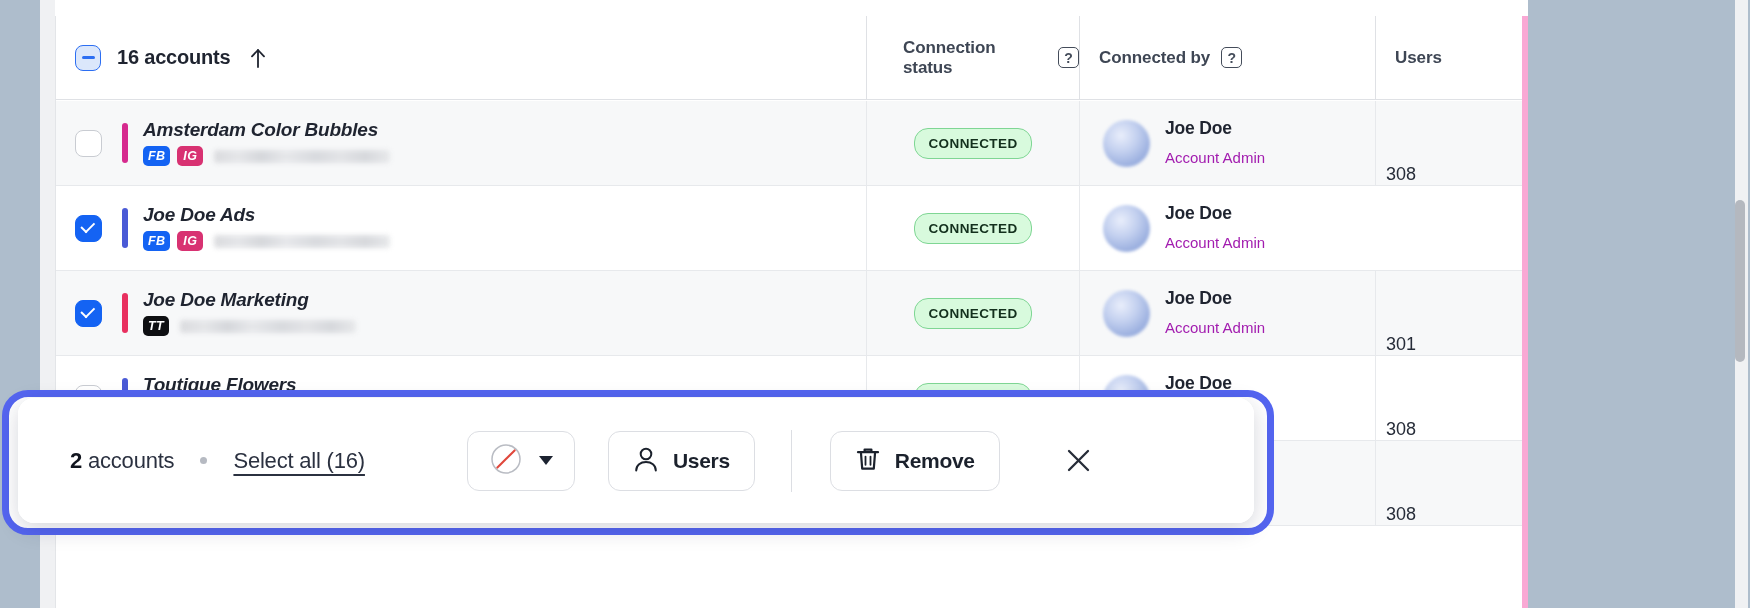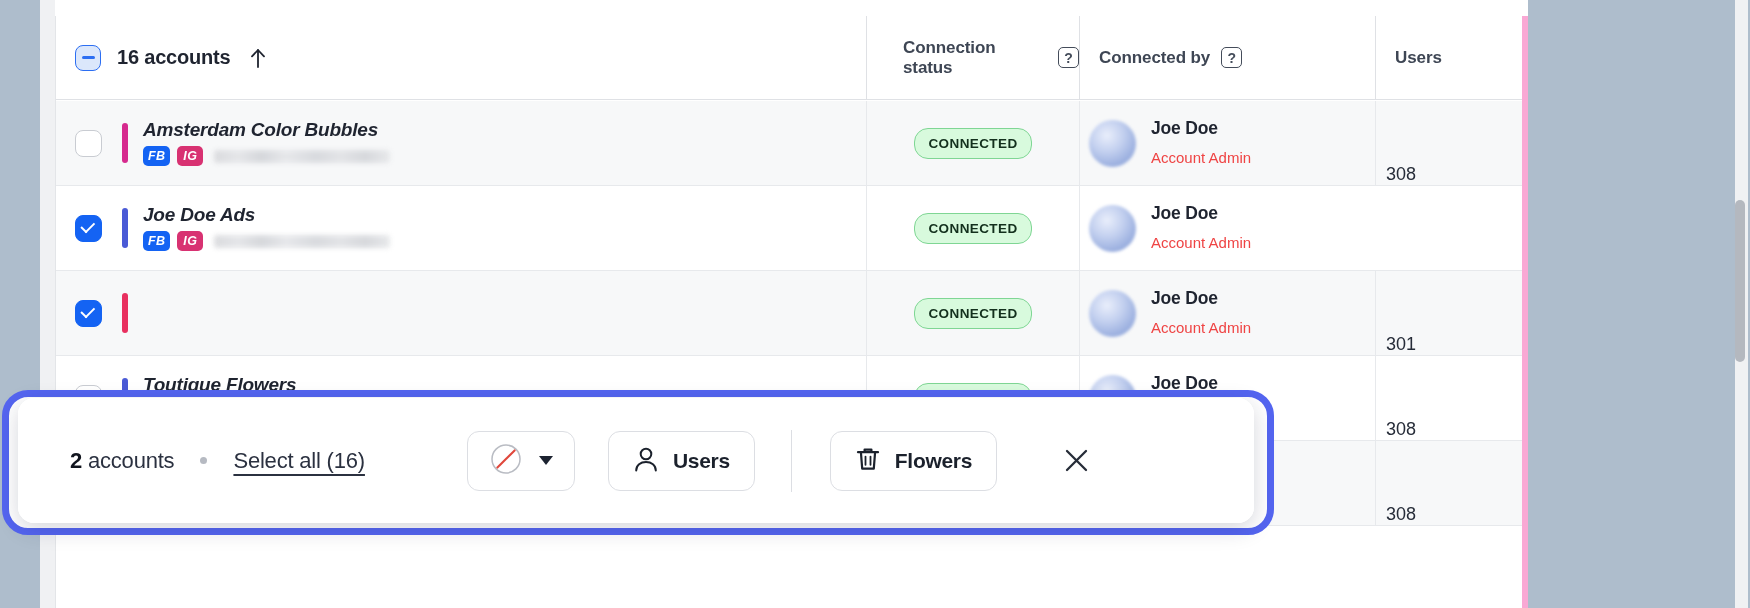--- a/index.html
+++ b/index.html
@@ -89,29 +89,29 @@
     filter:blur(2.6px); opacity:.95;
   }
 
   .cell-status { width:213px; border-left:1px solid #e7e9ec; display:flex; align-items:center; justify-content:center; }
   .pill {
     background:#d8fadd; border:1px solid #7fd694; color:#13301d;
     font-size:13.5px; font-weight:800; letter-spacing:0.4px;
     padding:7px 13px; border-radius:14px; white-space:nowrap;
   }
 
-  .cell-connected { width:296px; border-left:1px solid #e7e9ec; display:flex; align-items:center; padding-left:9px; gap:15px; }
+  .cell-connected { width:296px; border-left:1px solid #e7e9ec; display:flex; align-items:center; padding-left:23px; gap:15px; }
   .avatar {
     width:47px; height:47px; border-radius:50%; flex:0 0 auto;
     background:radial-gradient(circle at 38% 33%, #e9eefb 0%, #c3d0ef 38%, #9db1e0 70%, #8aa0d6 100%);
     filter:blur(1.4px);
   }
   .person-block { display:flex; flex-direction:column; gap:4px; }
   .person-name { font-size:17.5px; font-weight:700; color:#1f2430; letter-spacing:-0.2px; line-height:1.1; }
-  .person-role { font-size:15px; color:#ef4444; line-height:1.1;margin-top:8px; }
+  .person-role { font-size:15px; color:#a21caf; line-height:1.1;margin-top:8px; }
 
   .cell-users { width:154px; border-left:1px solid #e7e9ec; display:flex; align-items:flex-end; padding-left:10px; }
   .users-num { font-size:18px; color:#262c38; }
 
   
   .action-wrap {
     position:absolute; left:2px; top:390px; width:1272px; height:145px;
     border:7px solid #5465f0; border-radius:26px;
     background:#ffffff;
   }
@@ -237,20 +237,27 @@
           <span class="person-name">Joe Doe</span>
           <span class="person-role">Account Admin</span>
         </span>
       </div>
     </div>
 
     <div class="row shade" style="top:255px">
       <div class="cell-name">
         <div class="chk on"></div>
         <div class="accent" style="background:#e8305f"></div>
+        <div class="name-block">
+          <span class="acct-name">Joe Doe Marketing</span>
+          <span class="badge-line">
+            <span class="badge tt">TT</span>
+            <span class="blur-text"></span>
+          </span>
+        </div>
       </div>
       <div class="cell-status">
         <span class="pill">CONNECTED</span>
       </div>
       <div class="cell-connected">
         <span class="avatar"></span>
         <span class="person-block">
           <span class="person-name">Joe Doe</span>
           <span class="person-role">Account Admin</span>
         </span>
@@ -357,21 +364,21 @@
 
     <div class="ctl-btn btn-remove">
       <span>
         <svg width="26" height="28" viewBox="0 0 26 28">
           <path d="M3 7.2h20" stroke="#1b212c" stroke-width="2.2" stroke-linecap="round"></path>
           <path d="M9.6 7.2V4.6h6.8v2.6" fill="none" stroke="#1b212c" stroke-width="2.2" stroke-linejoin="round"></path>
           <path d="M5.9 7.2l1.3 16.4h11.6l1.3-16.4" fill="none" stroke="#1b212c" stroke-width="2.2" stroke-linejoin="round"></path>
           <path d="M10.5 11.6v8.2M15.5 11.6v8.2" stroke="#1b212c" stroke-width="1.8" stroke-linecap="round"></path>
         </svg>
       </span>
-      <span class="btn-label">Flowers</span>
+      <span class="btn-label">Remove</span>
     </div>
 
     <div class="close-btn">
       <svg width="27" height="27" viewBox="0 0 27 27">
         <path d="M4 4 L23 23 M23 4 L4 23" stroke="#262c38" stroke-width="2.3" stroke-linecap="round"></path>
       </svg>
     </div>
   </div>
 
 </div>

